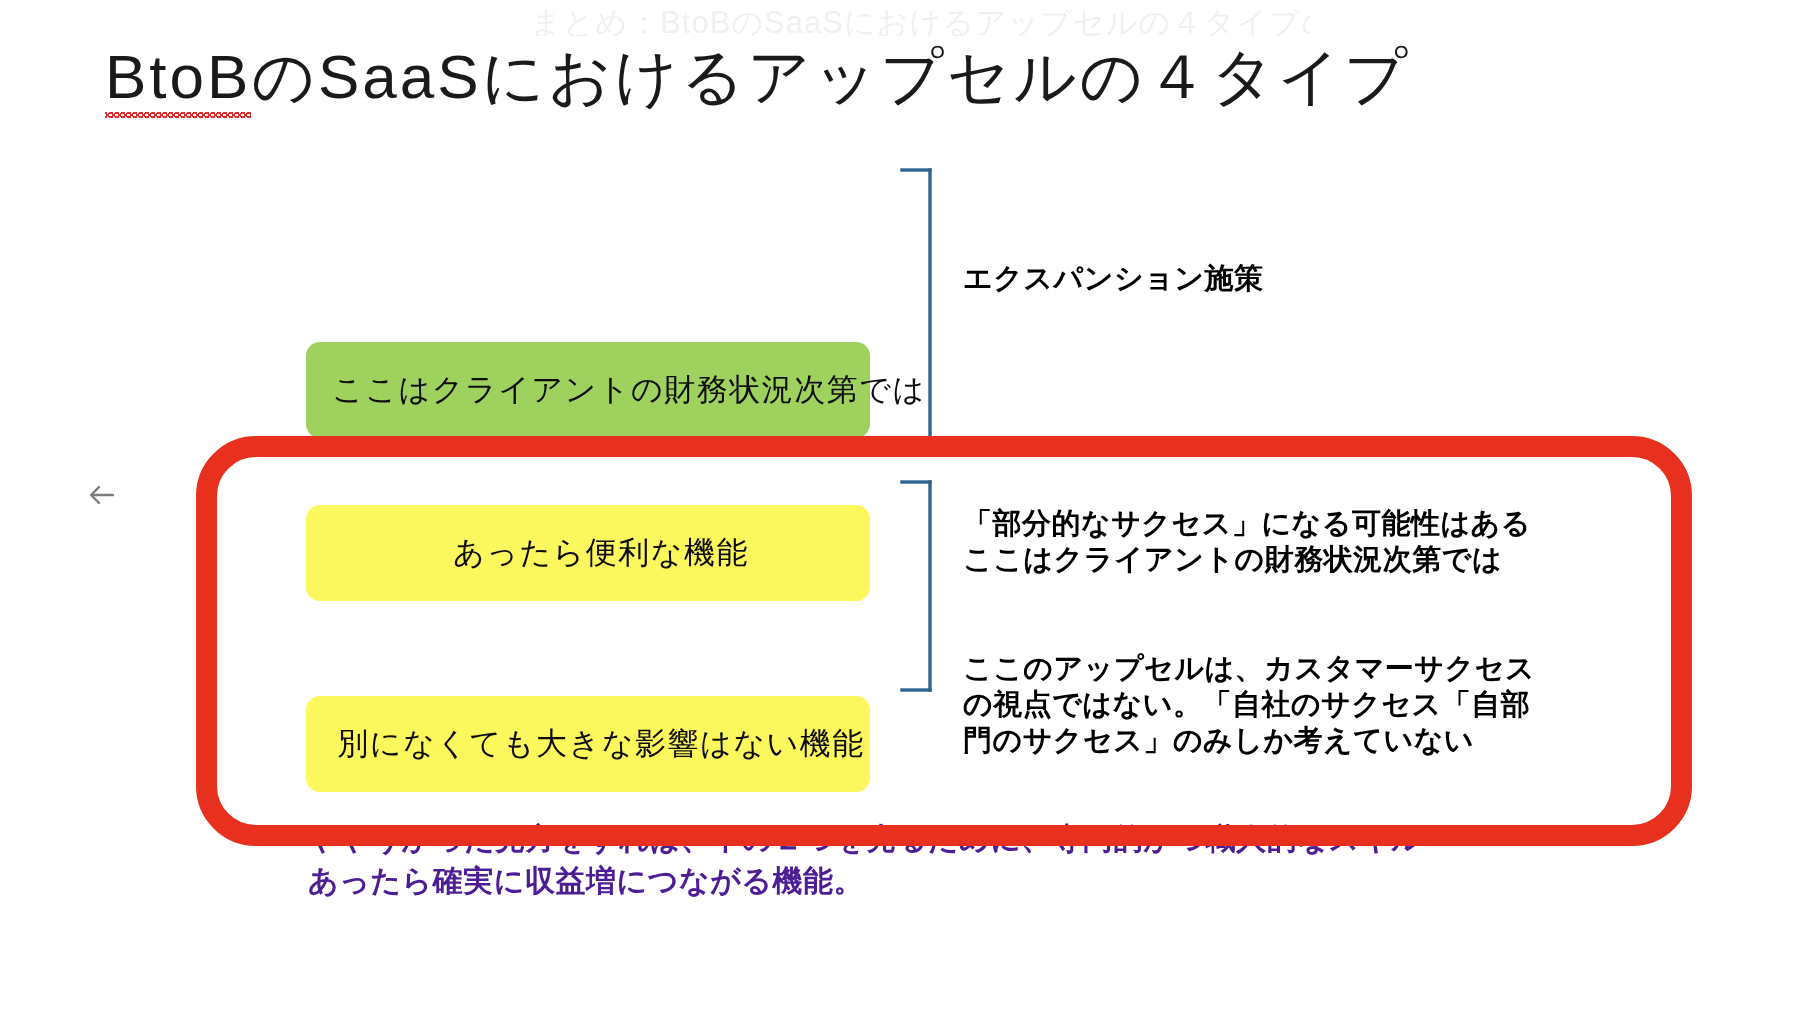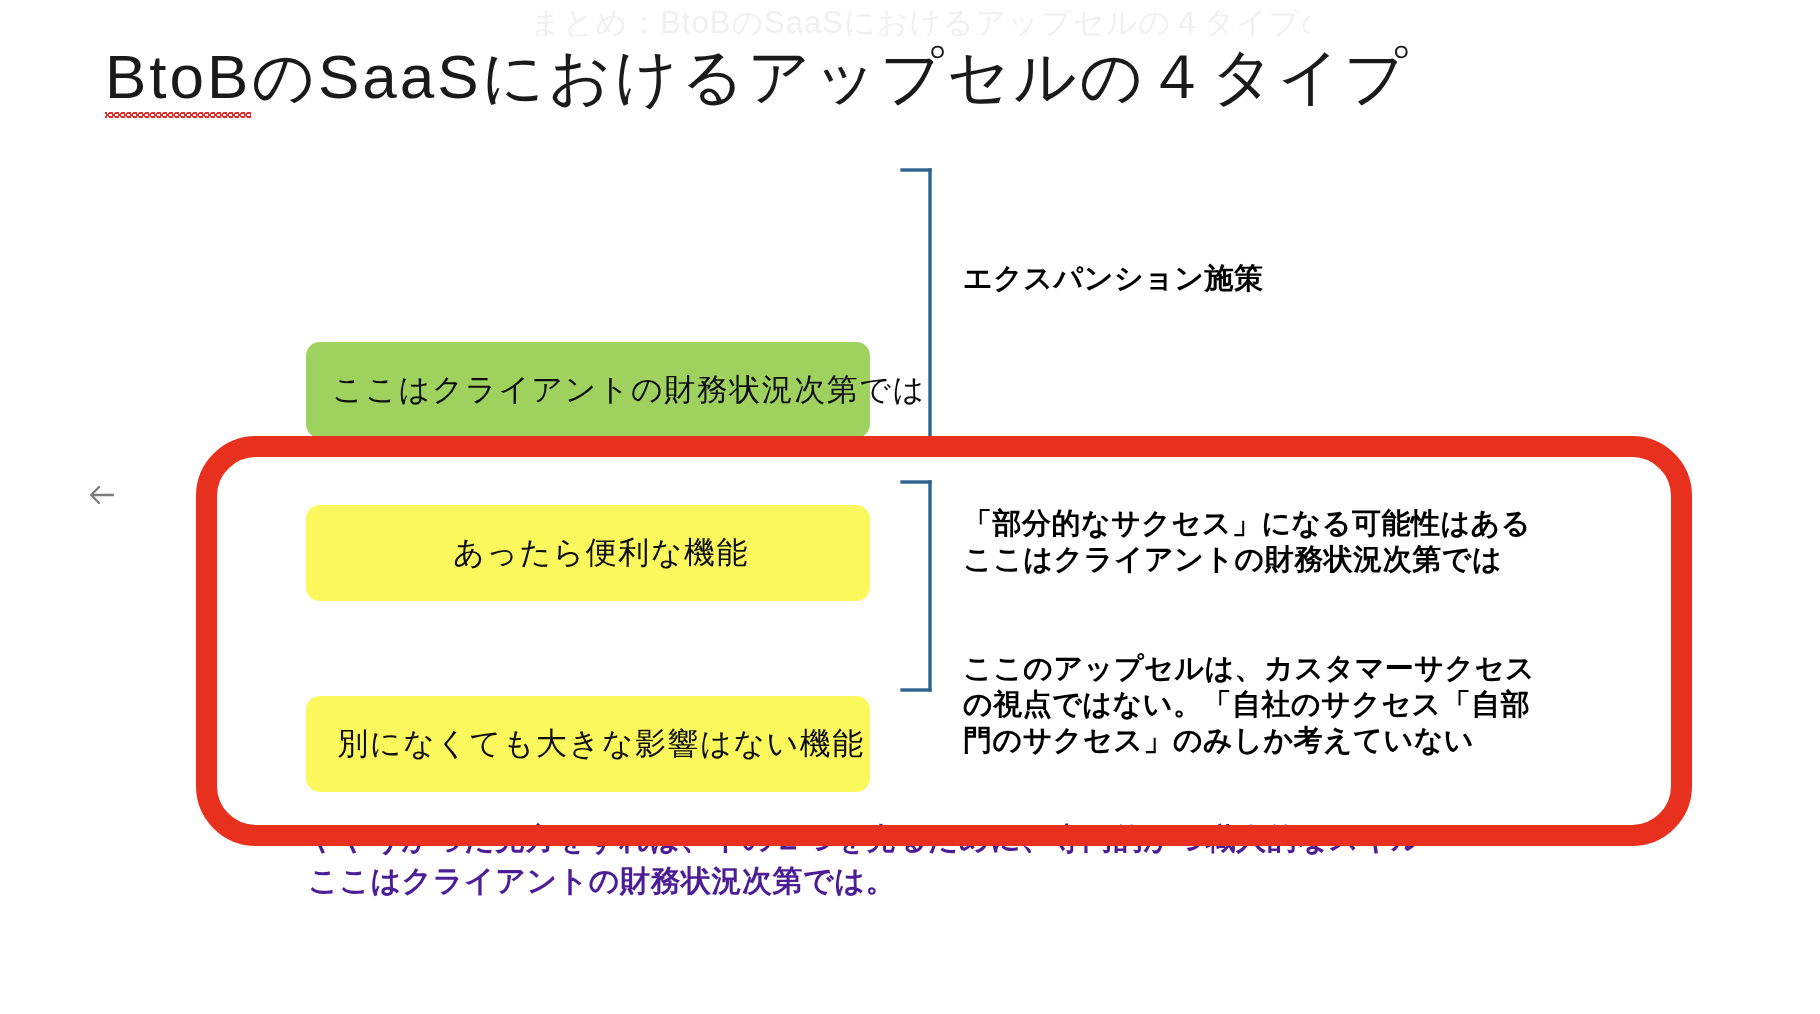--- a/index.html
+++ b/index.html
@@ -200,18 +200,18 @@
   </div>
 
   <div class="annot" id="annot-yel-2">
     <div>ここのアップセルは、カスタマーサクセス</div>
     <div>の視点ではない。「自社のサクセス「自部</div>
     <div>門のサクセス」のみしか考えていない</div>
   </div>
 
   <div id="annot-footer">
     <div>ややうがった見方をすれば、下の２つを売るために、専門的かつ職人的なスキル</div>
-    <div>ここはクライアントの財務状況次第では。</div>
+    <div>あったら確実に収益増につながる機能。</div>
   </div>
 
   <div id="red-box"></div>
 
 </div>
 
 </body></html>

